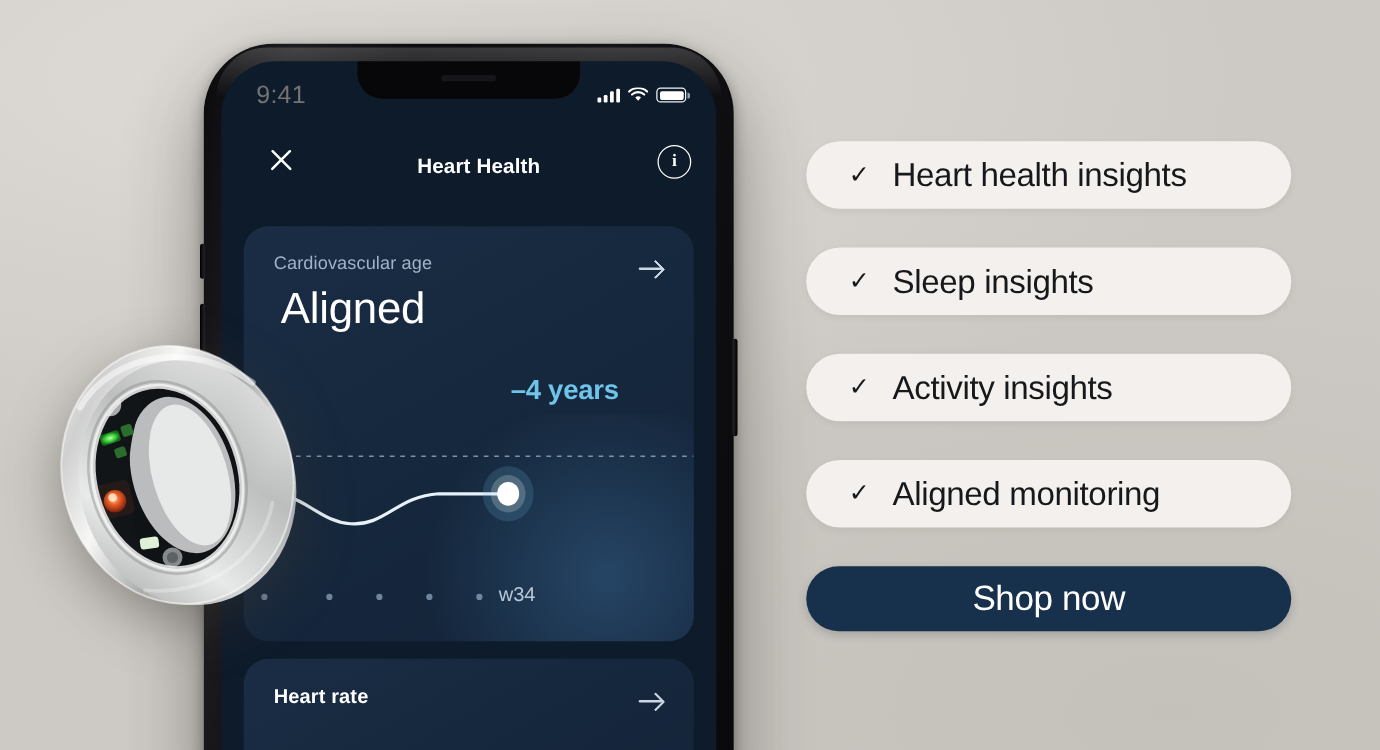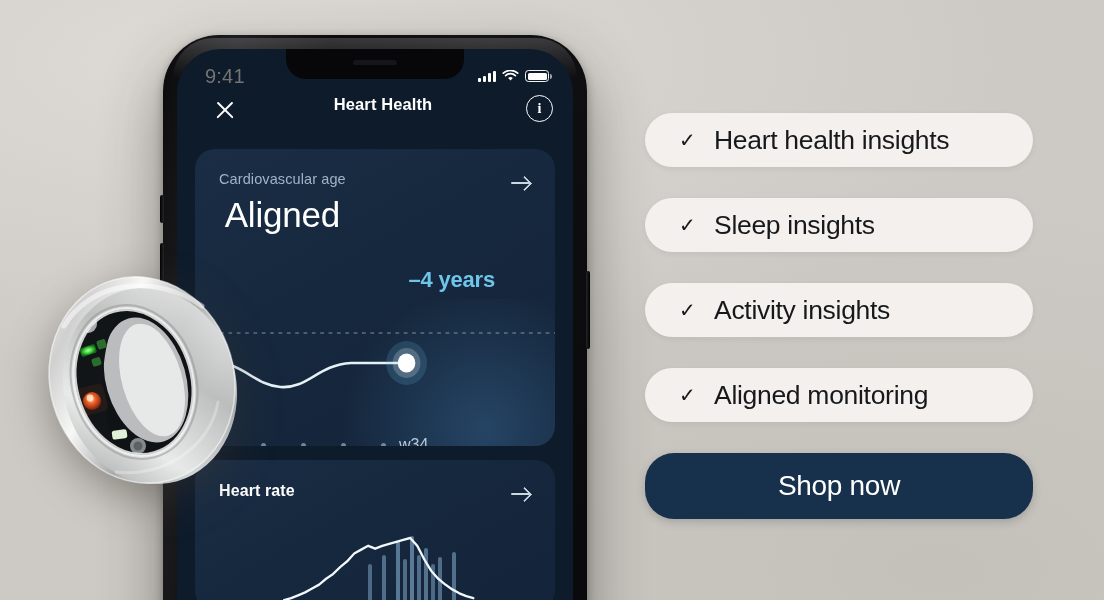--- a/index.html
+++ b/index.html
@@ -81,21 +81,21 @@
   }
   .ic-batt::after{
     content:""; position:absolute; right:-3.6px; top:3px; width:2px; height:5px;
     background:rgba(255,255,255,.6); border-radius:0 2px 2px 0;
   }
   .ic-batt span{ display:block; height:100%; width:100%; background:#fff; border-radius:1.6px; }
 
   
   .navbar{
     position:absolute; top:46px; left:13px; right:0; height:48px;
-    display:flex; align-items:flex-start; z-index:5; padding:0 20px;
+    display:flex; align-items:flex-end; z-index:5; padding:0 20px;
   }
   .nav-close{ width:30px; height:30px; position:relative; cursor:pointer; }
   .nav-close::before,.nav-close::after{
     content:""; position:absolute; left:4px; top:14px; width:22px; height:2.4px;
     background:#fff; border-radius:2px;
   }
   .nav-close::before{ transform:rotate(45deg); }
   .nav-close::after { transform:rotate(-45deg); }
   .nav-title{
     flex:1; text-align:center; color:#fff; font-size:16.5px; font-weight:700;
@@ -107,21 +107,21 @@
     display:flex; align-items:center; justify-content:center;
     font-family:"Liberation Serif", serif; cursor:pointer;
   }
 
   
   .cards{ position:absolute; top:100px; left:18px; right:18px; bottom:0; }
   .card{
     background:linear-gradient(150deg,#1a2d45 0%,#16283d 45%,#14243a 100%);
     border-radius:20px; position:relative; overflow:hidden;
   }
-  .card-cv{ height:297px; }
+  .card-cv{ height:332px;margin-top:32px; }
   .card-hr{ height:150px; margin-top:14px; }
   .card-glow{
     position:absolute; width:360px; height:260px; left:110px; top:150px;
     background:radial-gradient(circle at 50% 50%, rgba(86,160,220,.26) 0%, rgba(86,160,220,0) 65%);
     pointer-events:none;
   }
   .card-head{
     position:relative; padding:22px 22px 0 24px;
     display:flex; align-items:flex-start; justify-content:space-between;
   }
@@ -176,21 +176,21 @@
   }
   .pill-check{
     width:22px; flex:none; color:#17181a; font-size:20px; line-height:1;
     margin-right:13px; font-weight:400;
   }
   .pill-text{
     color:#16181b; font-size:26.5px; font-weight:400; letter-spacing:-.3px;
     white-space:nowrap;
   }
   .cta{
-    height:66px; border-radius:29px; background:#17314c;
+    height:52px; border-radius:29px; background:#17314c;
     display:flex; align-items:center; justify-content:center;
     cursor:pointer; margin-top:8px;
     box-shadow:0 3px 8px rgba(40,45,55,.22);
   }
   .cta-text{ color:#fff; font-size:28px; font-weight:400; letter-spacing:-.3px; }
 </style>
 </head>
 <body>
 
 <div class="bg-shade"></div>

